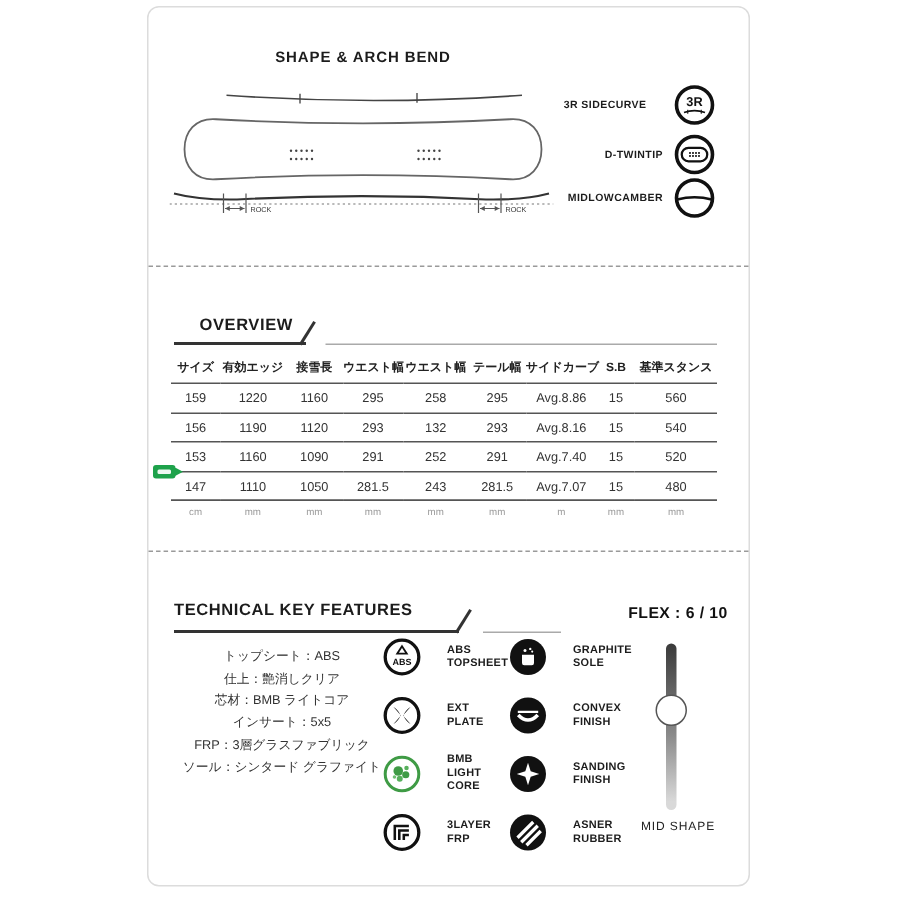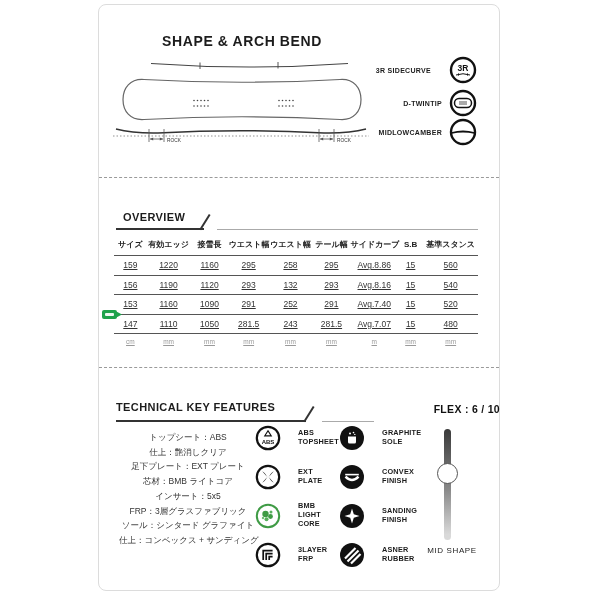--- a/index.html
+++ b/index.html
@@ -10,55 +10,55 @@
   }
   .card{
     position:absolute;left:98px;top:4px;width:400px;height:585px;
     background:#fff;border:1px solid #dcdcdc;border-radius:8px;
   }
   .abs{position:absolute;}
   .divider{position:absolute;left:0;right:0;height:0;border-top:1.5px dashed #9a9a9a;}
 
   
   .shape-title{left:13px;top:28px;width:260px;text-align:center;
-    font-size:14px;font-weight:bold;letter-spacing:.6px;color:#1c1c1c;}
+    font-size:10px;font-weight:bold;letter-spacing:.6px;color:#1c1c1c;}
   .board-svg{left:14px;top:52px;}
   .shape-feature{right:22px;display:flex;align-items:center;gap:7px;height:28px;}
   .shape-feature .flabel{font-size:7px;font-weight:600;letter-spacing:.3px;color:#1c1c1c;white-space:nowrap;}
   .shape-feature svg{width:28px;height:28px;display:block;}
 
   
   .sec-title{font-size:11px;font-weight:bold;letter-spacing:.4px;color:#1c1c1c;}
   .rule-dark{height:2px;background:#333;}
   .rule-light{height:1.2px;background:#aaa;}
   .slash{width:1.6px;height:18px;background:#333;transform:rotate(32deg);}
 
   
   .table-wrap{left:15px;top:234px;width:364px;}
   #overview-table{width:100%;border-collapse:collapse;table-layout:fixed;}
   #overview-table th{font-size:8px;font-weight:700;color:#222;padding:0 0 5px;text-align:center;white-space:nowrap;}
   #overview-table thead tr,#overview-table tbody tr{border-bottom:1.2px solid #555;}
-  #overview-table td{font-size:8.5px;color:#333;height:16.5px;text-align:center;white-space:nowrap;text-decoration:underline;}
+  #overview-table td{font-size:8.5px;color:#333;height:16.5px;text-align:center;white-space:nowrap;}
   #overview-table tfoot td{font-size:6.5px;color:#999;height:13px;}
   .size-badge{
     left:3px;top:305px;width:15px;height:9px;background:#1ea24b;border-radius:2px;
   }
   .size-badge::before{content:"";position:absolute;left:6px;top:50%;margin-top:-3px;width:14px;height:6px;
     background:#1ea24b;clip-path:polygon(0 0,60% 0,100% 50%,60% 100%,0 100%);}
   .size-badge::after{content:"";position:absolute;left:3px;top:3px;width:9px;height:3px;background:#fff;border-radius:1px;opacity:.92;}
 
   
   .spec-list{left:20px;top:425px;width:138px;}
   .spec-line{font-size:8.5px;line-height:14.7px;color:#333;white-space:nowrap;text-align:center;}
   .icon-grid{left:156px;top:413px;display:grid;grid-template-columns:84px 84px;grid-auto-rows:39px;}
   .tech-item{display:flex;align-items:center;gap:17px;}
   .tech-item .tico{width:26px;height:26px;flex:0 0 26px;}
   .tech-item .tico svg{width:26px;height:26px;display:block;}
   .tech-item .tlabel{font-size:7.3px;font-weight:600;line-height:1.2;color:#1c1c1c;letter-spacing:.2px;}
-  .flex-title{left:305px;top:398px;width:96px;text-align:right;font-size:10.5px;font-weight:bold;letter-spacing:.3px;color:#111;}
+  .flex-title{left:305px;top:398px;width:96px;text-align:center;font-size:10.5px;font-weight:bold;letter-spacing:.3px;color:#111;}
   .flex-bar{left:345px;top:424px;width:7px;height:111px;border-radius:3.5px;
     background:linear-gradient(#3a3a3a,#8a8a8a 55%,#d9d9d9 95%);}
   .flex-knob{width:21px;height:21px;border-radius:50%;background:#fff;border:1.5px solid #555;left:338px;box-sizing:border-box;}
   .flex-label{left:305px;top:541px;width:96px;text-align:center;font-size:8px;letter-spacing:.6px;color:#222;}
 </style>
 </head>
 <body>
 
 <div class="card">
 
@@ -143,21 +143,21 @@
   <div class="abs shape-feature" style="top:113px;">
     <span class="flabel">MIDLOWCAMBER</span>
     <svg viewBox="0 0 28 28">
       <circle cx="14" cy="14" r="12" fill="none" stroke="#111" stroke-width="2.4"></circle>
       <path d="M2.5 15 Q14 12 25.5 15" fill="none" stroke="#111" stroke-width="1.8"></path>
     </svg>
   </div>
 
   <div class="divider" style="top:172px;"></div>
 
-  <div class="abs sec-title" style="left:24px;top:206px;">OVERVIEW</div>
+  <div class="abs sec-title" style="left:34px;top:206px;">OVERVIEW</div>
   <div class="abs rule-dark" style="left:17px;top:223px;width:88px;"></div>
   <div class="abs slash" style="left:105px;top:208px;"></div>
   <div class="abs rule-light" style="left:118px;top:224px;width:261px;"></div>
 
   <div class="abs table-wrap">
     <table id="overview-table">
         <colgroup>
           <col style="width: 9%;">
           <col style="width: 12%;">
           <col style="width: 10.5%;">
@@ -249,26 +249,24 @@
   <div class="abs sec-title" style="left:17px;top:396px;">TECHNICAL KEY FEATURES</div>
   <div class="abs rule-dark" style="left:17px;top:415px;width:190px;"></div>
   <div class="abs slash" style="left:209px;top:400px;"></div>
   <div class="abs rule-light" style="left:223px;top:416px;width:52px;"></div>
 
   <div class="abs flex-title">FLEX : 6 / 10</div>
 
   <div class="abs spec-list" id="spec-list">
       <div class="spec-line">トップシート：ABS</div>
       <div class="spec-line">仕上：艶消しクリア</div>
-      <div class="spec-line">足下プレート：EXT プレート</div>
       <div class="spec-line">芯材：BMB ライトコア</div>
       <div class="spec-line">インサート：5x5</div>
       <div class="spec-line">FRP：3層グラスファブリック</div>
       <div class="spec-line">ソール：シンタード グラファイト</div>
-      <div class="spec-line">仕上：コンベックス + サンディング</div>
     </div>
 
   <div class="abs icon-grid" id="icon-grid">
       <div class="tech-item">
         <span class="tico">
           <svg viewBox="0 0 26 26">
             <circle cx="13" cy="13" r="11.2" fill="none" stroke="#111" stroke-width="2.2"></circle>
             <path d="M13 5.8 L16.2 10.8 L9.8 10.8 Z" fill="none" stroke="#111" stroke-width="1.2"></path>
             <text x="13" y="18.6" font-size="6" font-weight="bold" text-anchor="middle" fill="#111">ABS</text>
           </svg>

